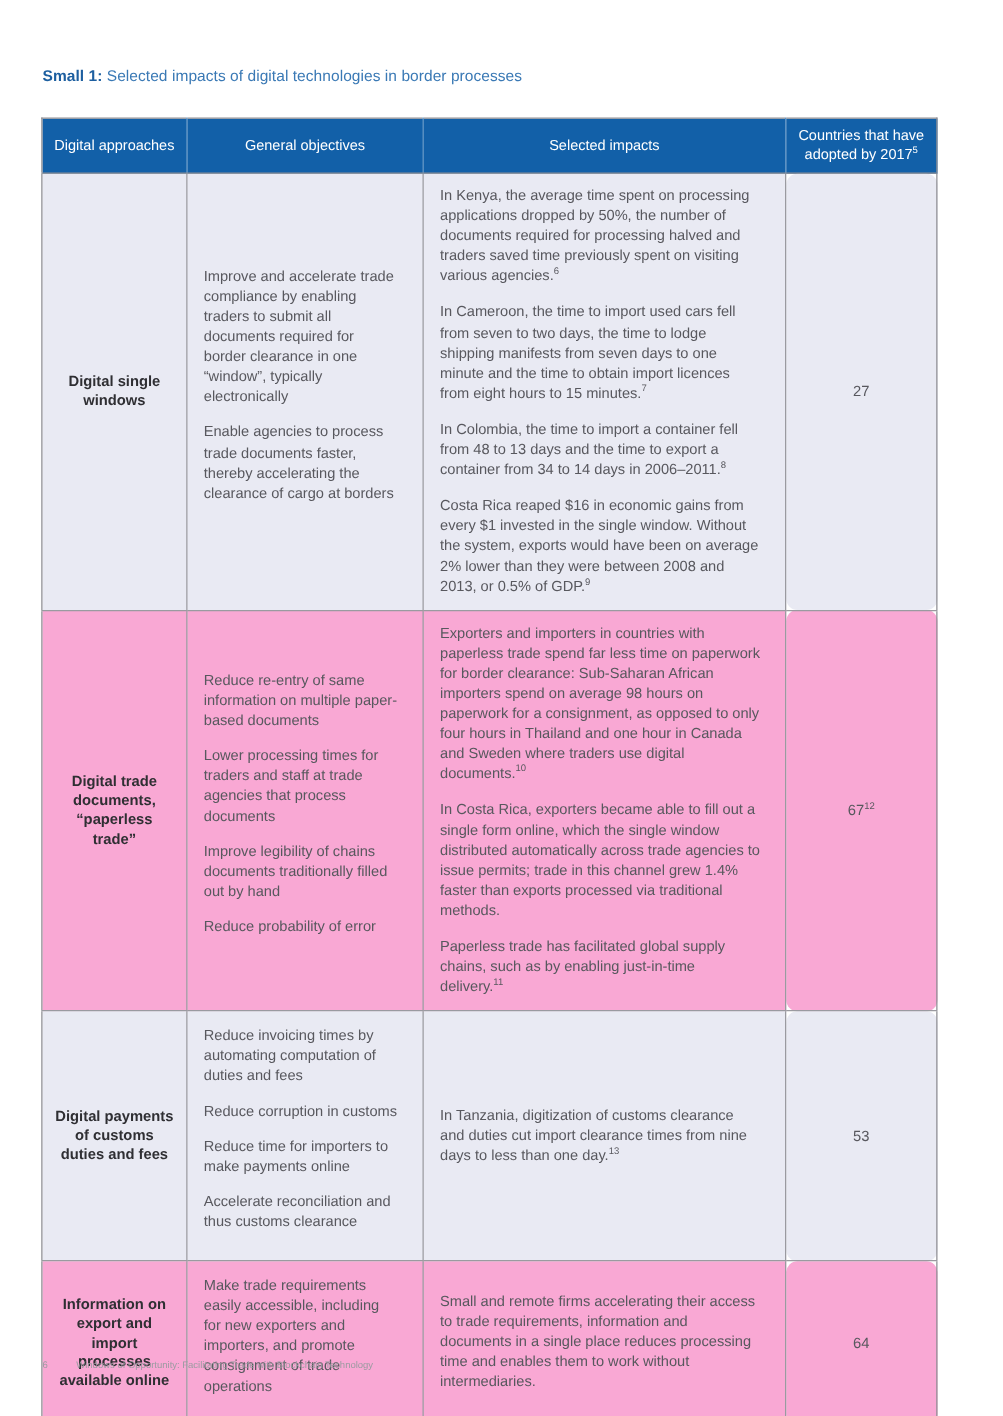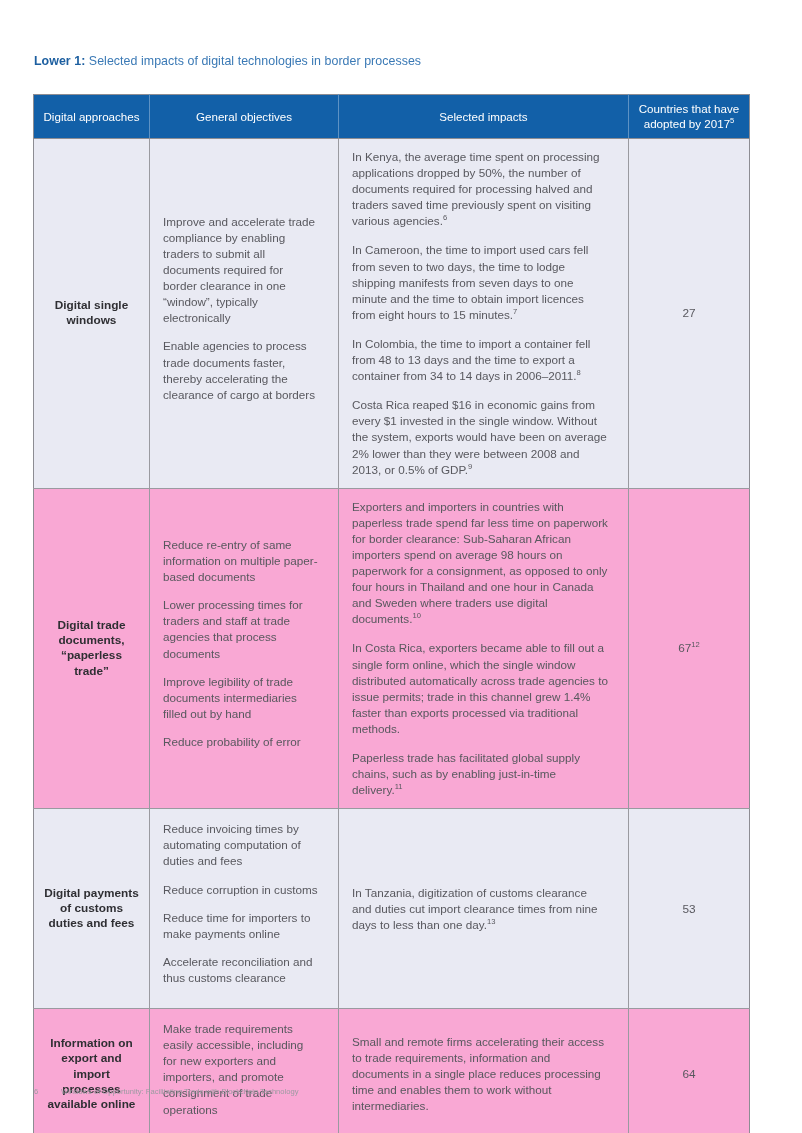--- a/index.html
+++ b/index.html
@@ -66,21 +66,21 @@
   thead th sup { font-size: 7.6px; vertical-align: super; line-height: 0; }
 
   tbody td {
     border-right: 1px solid #9a9aa0;
     border-bottom: 1px solid #9a9aa0;
     vertical-align: middle;
     font-size: 11.7px;
     line-height: 16.1px;
     color: #58585e;
   }
-  tbody td:last-child { border-right: none; }
+  tbody td:last-child { border-right: none; border-radius: 9px; }
   tbody tr:last-child td { border-bottom: none; }
 
   tbody tr.shaded td { background: #e9eaf3; }
   tbody tr.plain td { background: #f9a8d4; }
 
   td.col-approach {
     text-align: center;
     font-weight: bold;
     color: #2f2f33;
     font-size: 11.8px;
@@ -122,21 +122,21 @@
   }
   .footer .pagenum {
     display: inline-block;
     width: 27px;
   }
 </style>
 </head>
 <body>
 
 <div class="caption">
-  <span class="caption-label">Lower 1:</span><span> Selected impacts of digital technologies in border processes</span>
+  <span class="caption-label">Small 1:</span><span> Selected impacts of digital technologies in border processes</span>
 </div>
 
 <div class="table-wrap">
   <table class="impact-table">
     <colgroup>
       <col class="c1">
         <col class="c2">
         <col class="c3">
         <col class="c4">
     </colgroup>
@@ -164,21 +164,21 @@
             <p class="para"><span>In Colombia, the time to import a container fell from 48 to 13 days and the time to export a container from 34 to 14 days in 2006–2011.</span><sup>8</sup></p>
             <p class="para"><span>Costa Rica reaped $16 in economic gains from every $1 invested in the single window. Without the system, exports would have been on average 2% lower than they were between 2008 and 2013, or 0.5% of GDP.</span><sup>9</sup></p>
           </td>
           <td class="col-count"><span>27</span></td>
         </tr>
         <tr class="plain">
           <td class="col-approach">Digital trade documents, “paperless trade”</td>
           <td class="col-objectives">
             <p class="para">Reduce re-entry of same information on multiple paper-based documents</p>
             <p class="para">Lower processing times for traders and staff at trade agencies that process documents</p>
-            <p class="para">Improve legibility of trade documents intermediaries filled out by hand</p>
+            <p class="para">Improve legibility of chains documents traditionally filled out by hand</p>
             <p class="para">Reduce probability of error</p>
           </td>
           <td class="col-impacts">
             <p class="para"><span>Exporters and importers in countries with paperless trade spend far less time on paperwork for border clearance: Sub-Saharan African importers spend on average 98 hours on paperwork for a consignment, as opposed to only four hours in Thailand and one hour in Canada and Sweden where traders use digital documents.</span><sup>10</sup></p>
             <p class="para"><span>In Costa Rica, exporters became able to fill out a single form online, which the single window distributed automatically across trade agencies to issue permits; trade in this channel grew 1.4% faster than exports processed via traditional methods.</span></p>
             <p class="para"><span>Paperless trade has facilitated global supply chains, such as by enabling just-in-time delivery.</span><sup>11</sup></p>
           </td>
           <td class="col-count"><span>67</span><sup>12</sup></td>
         </tr>
         <tr class="shaded">

